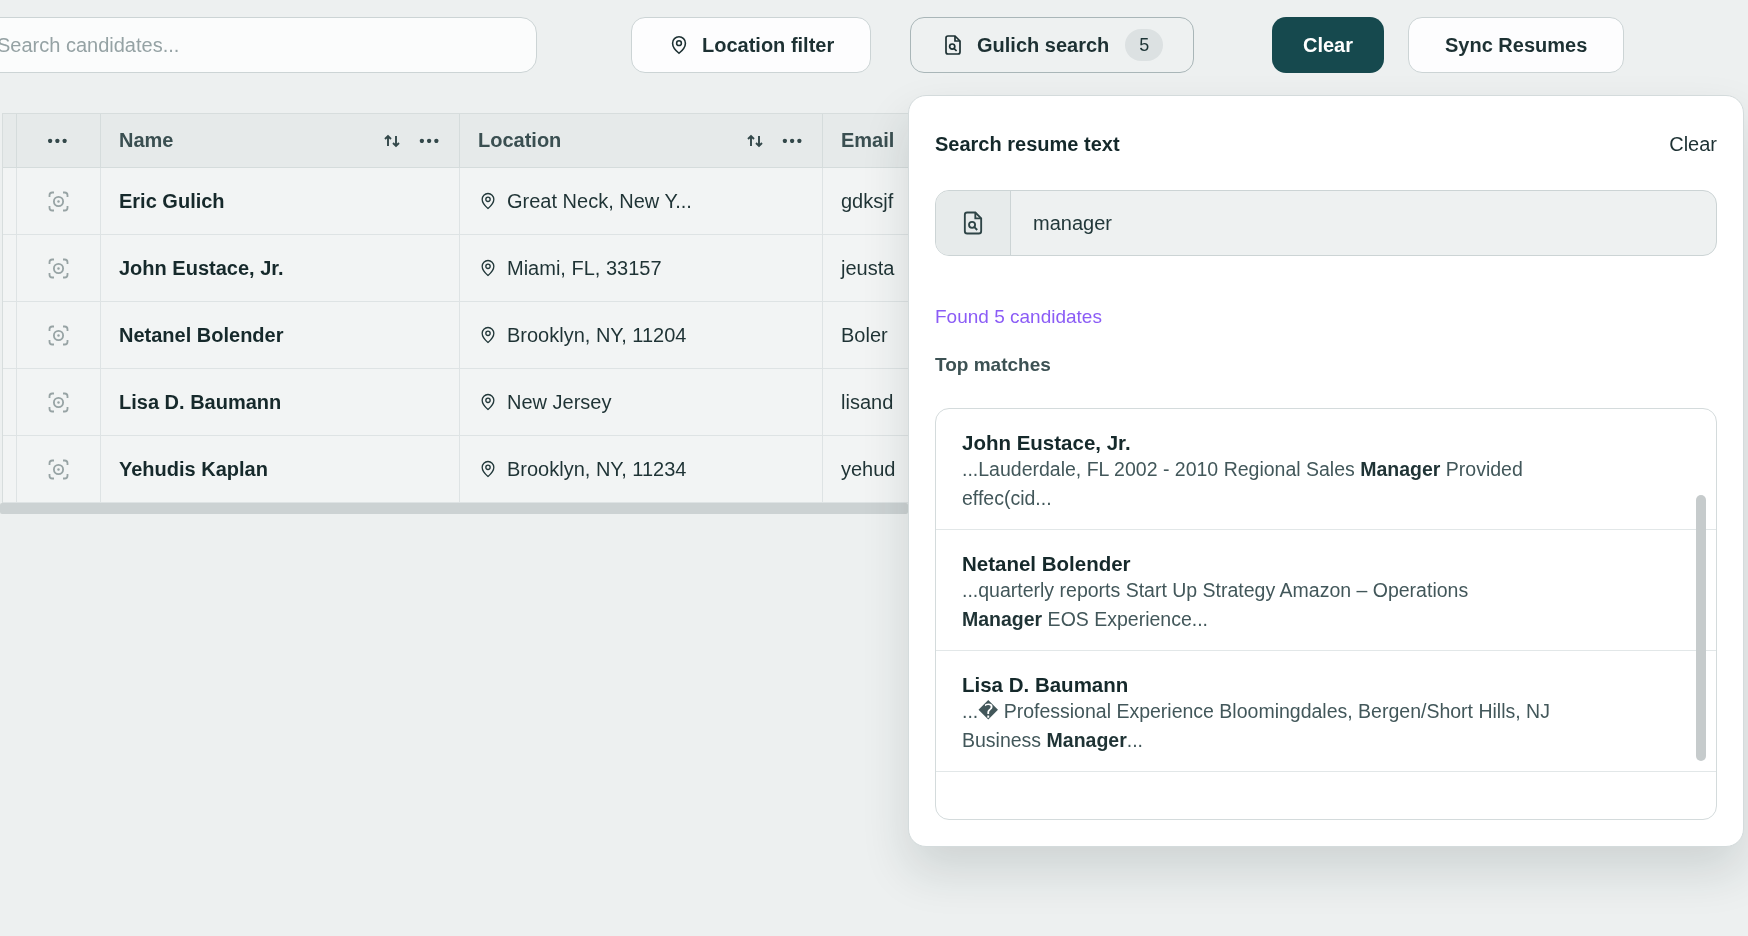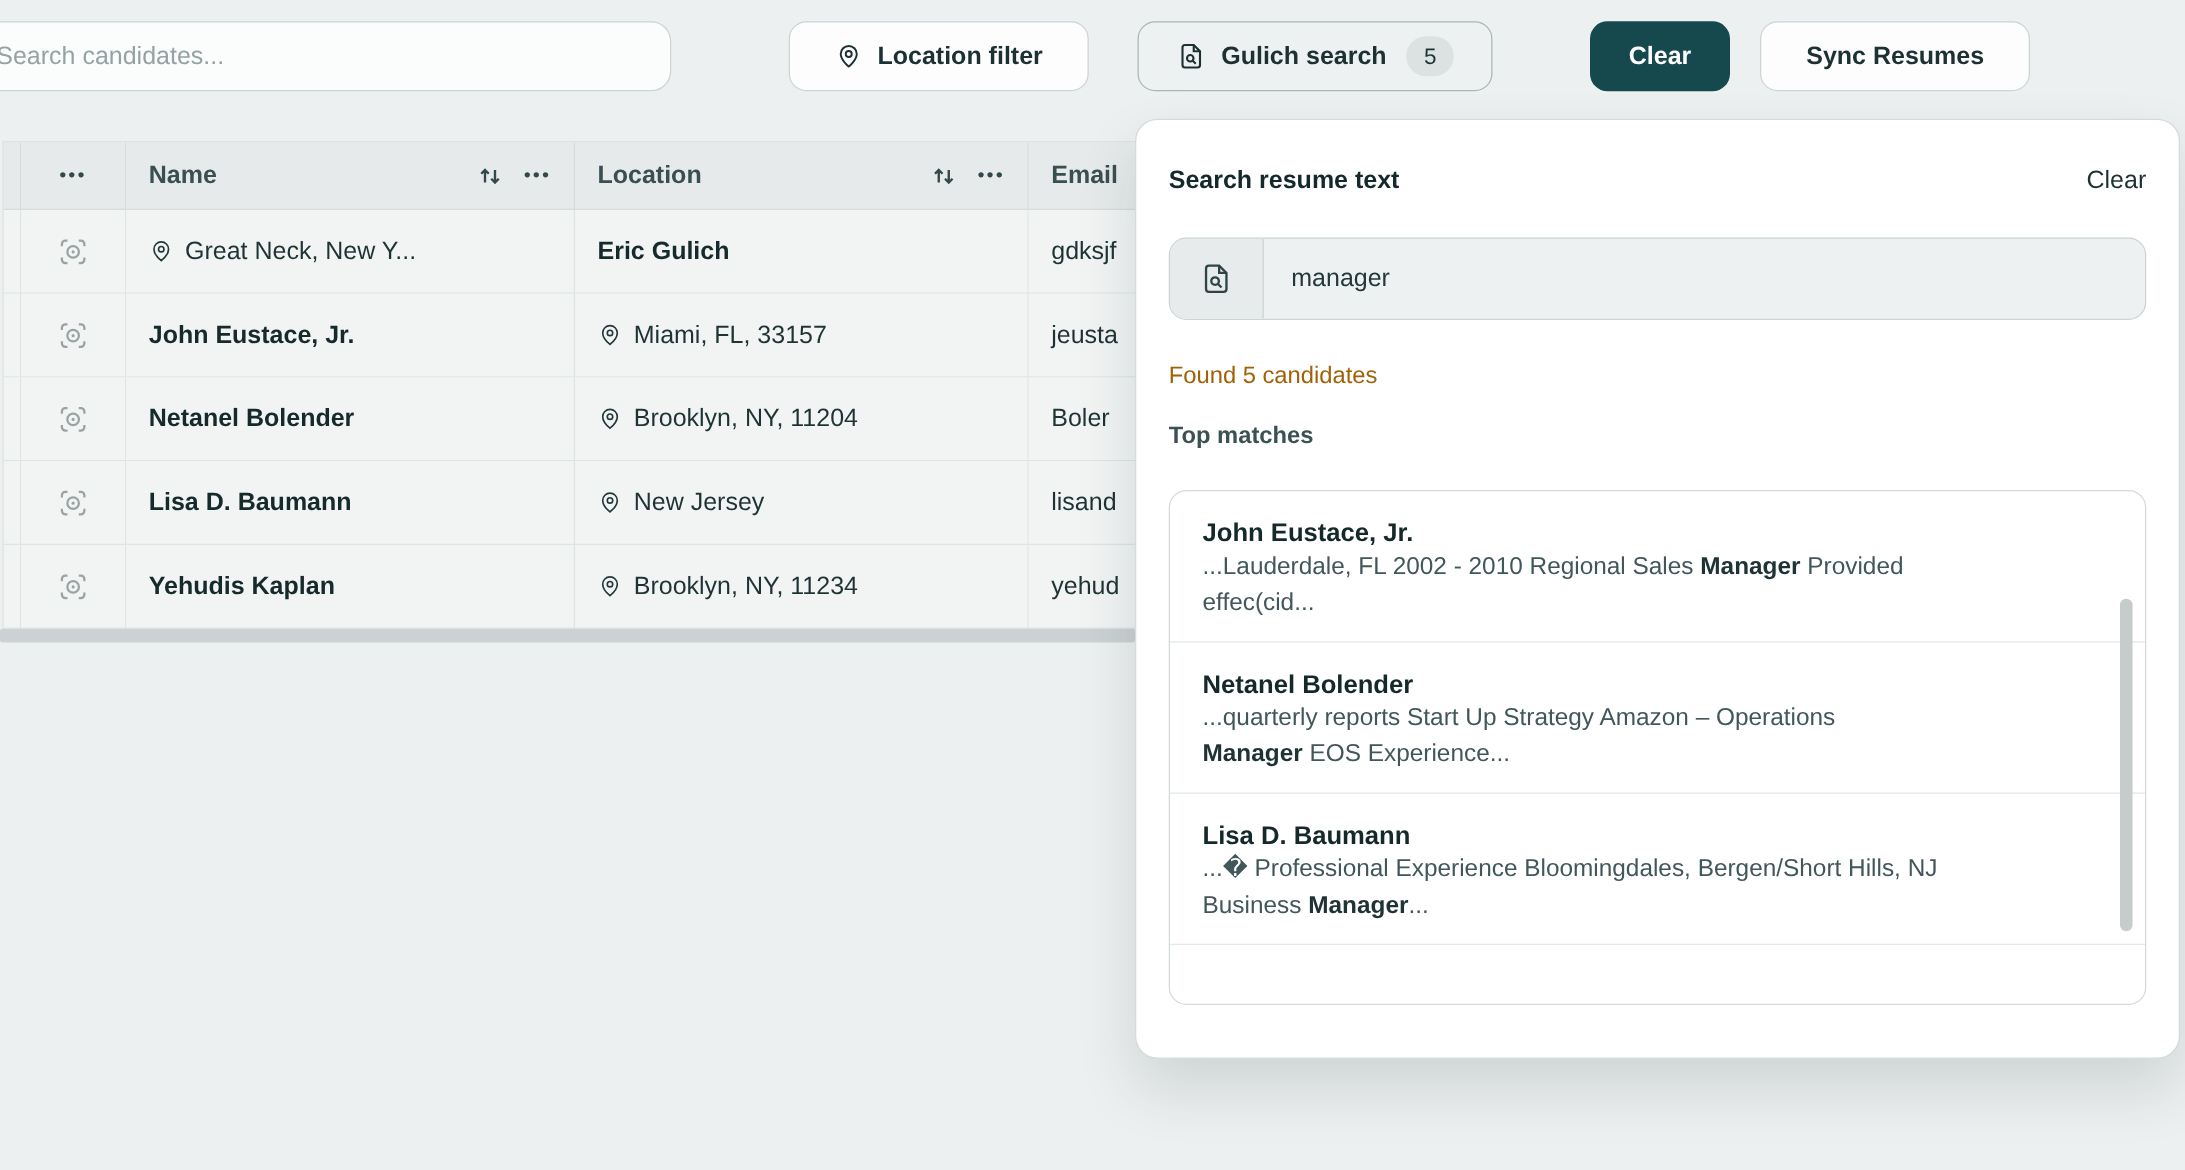--- a/index.html
+++ b/index.html
@@ -53,21 +53,21 @@
   .phead{display:flex;align-items:center;justify-content:space-between;margin-top:8px;height:40px;}
   .ptitle{font-size:20px;font-weight:600;color:#15292b;}
   .pclear{font-size:20px;font-weight:500;color:#1d3133;background:none;border:none;cursor:pointer;
     font-family:inherit;padding:0;}
   .pinput{margin-top:26px;height:66px;box-sizing:border-box;border:1.5px solid #ccd4d5;border-radius:14px;
     background:#eef1f1;display:flex;align-items:stretch;overflow:hidden;}
   .pinput .ibox{width:74px;flex:0 0 auto;background:#e7ebeb;border-right:1.5px solid #ccd4d5;
     display:flex;align-items:center;justify-content:center;color:#2e4446;}
   .pinput input{flex:1;border:none;background:transparent;outline:none;padding:0 22px;
     font-size:20px;color:#22383a;font-family:inherit;}
-  .found{margin-top:34px;font-size:19px;color:#a16207;}
+  .found{margin-top:50px;font-size:19px;color:#8b5cf6;}
   .topm{margin-top:26px;font-size:19px;font-weight:600;color:#3c5153;}
   .matches{margin-top:32px;height:412px;box-sizing:border-box;border:1.5px solid #d4dbdc;border-radius:14px;
     background:#ffffff;position:relative;overflow:hidden;}
   .match{padding:22px 26px 16px;cursor:pointer;}
   .match + .match,.sliver{border-top:1.5px solid #e2e7e8;}
   .mname{font-size:20.5px;font-weight:600;color:#15292b;}
   .msnip{margin-top:0;font-size:19.5px;line-height:29px;color:#42575a;}
   .msnip .b{font-weight:700;color:#1f3335;}
   .sliver{height:30px;}
   .vthumb{position:absolute;right:10px;top:86px;width:10px;height:266px;border-radius:6px;background:#c6cbcc;}
@@ -146,31 +146,31 @@
           <svg width="27" height="27" viewBox="0 0 24 24" fill="none" stroke="currentColor" stroke-width="1.6">
             <path d="M4 8V6.5A2.5 2.5 0 0 1 6.5 4H8"></path>
             <path d="M16 4h1.5A2.5 2.5 0 0 1 20 6.5V8"></path>
             <path d="M20 16v1.5a2.5 2.5 0 0 1-2.5 2.5H16"></path>
             <path d="M8 20H6.5A2.5 2.5 0 0 1 4 17.5V16"></path>
             <circle cx="12" cy="12" r="4.1"></circle>
             <circle cx="12" cy="12" r="1.1" fill="currentColor" stroke="none"></circle>
           </svg>
         </span>
       </div>
+      <div class="td c2">
+        <span class="nm">Eric Gulich</span>
+      </div>
       <div class="td c3">
         <span class="pin">
           <svg width="20" height="20" viewBox="0 0 24 24" fill="none" stroke="currentColor" stroke-width="1.6">
             <path d="M12 21s-7-5.7-7-11a7 7 0 0 1 14 0c0 5.3-7 11-7 11z"></path>
             <circle cx="12" cy="10" r="2.6"></circle>
           </svg>
         </span>
         <span>Great Neck, New Y...</span>
-      </div>
-      <div class="td c2">
-        <span class="nm">Eric Gulich</span>
       </div>
       <div class="td c4">
         <span>gdksjf</span>
       </div>
       <div class="td c0"></div>
       <div class="td c1">
         <span class="scan">
           <svg width="27" height="27" viewBox="0 0 24 24" fill="none" stroke="currentColor" stroke-width="1.6">
             <path d="M4 8V6.5A2.5 2.5 0 0 1 6.5 4H8"></path>
             <path d="M16 4h1.5A2.5 2.5 0 0 1 20 6.5V8"></path>

